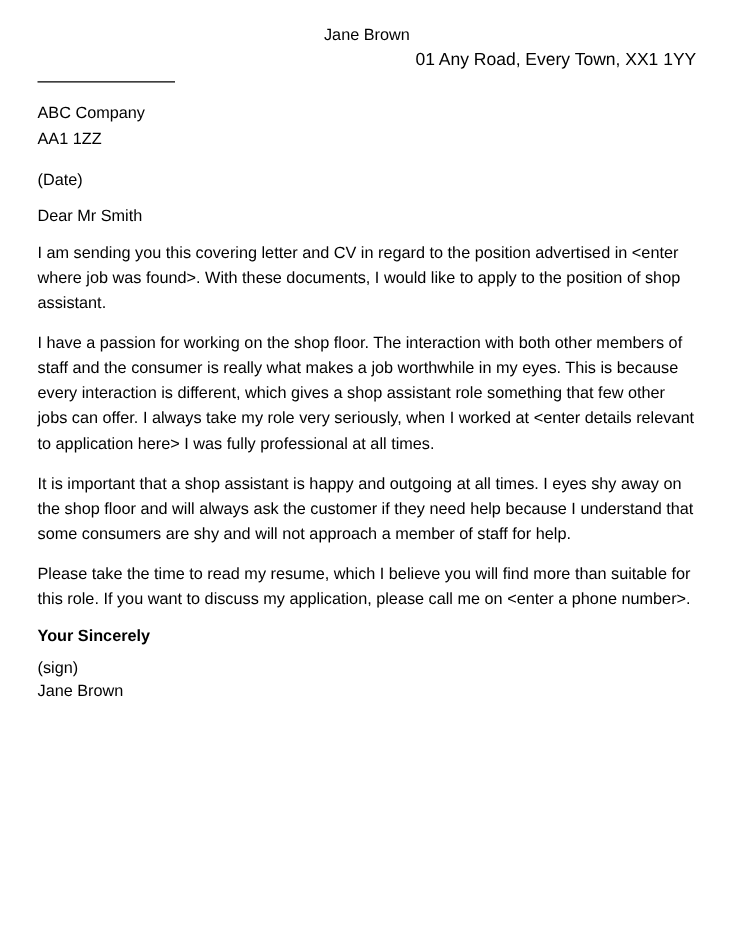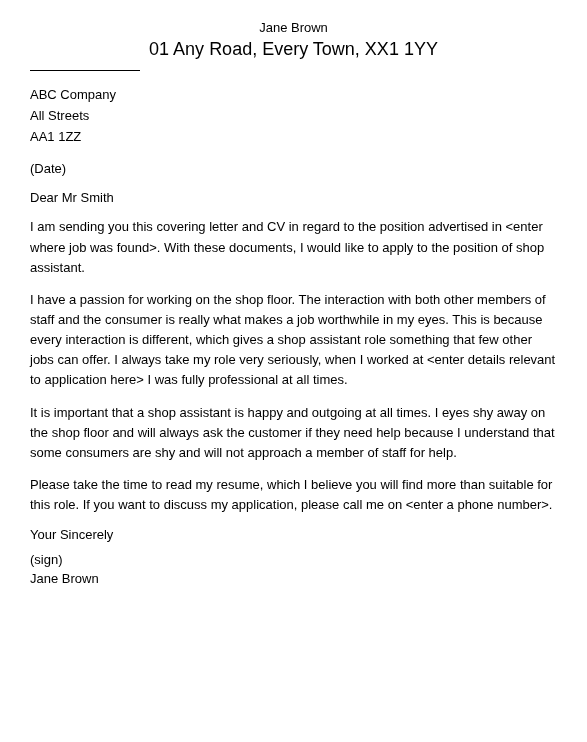--- a/index.html
+++ b/index.html
@@ -22,22 +22,23 @@
       text-align: center;
       margin-bottom: 6px;
     }
 
     .header-name {
       font-size: 13px;
       margin-bottom: 4px;
     }
 
     .header-address {
-      font-size: 18px;
+      font-size: 14px;
       margin-bottom: 10px;
+      text-align: right;
     }
 
     .divider {
       border: none;
       border-top: 1px solid #000;
       width: 110px;
       margin: 8px 0 14px 0;
     }
 
     .recipient-block {
@@ -58,20 +59,21 @@
     }
 
     .paragraph {
       margin-bottom: 12px;
       line-height: 1.55;
       text-align: left;
     }
 
     .closing {
       margin-bottom: 10px;
+      font-weight: bold;
     }
 
     .sign {
     }
 
     .sender-name {
       margin-top: 4px;
     }
   </style>
 </head>
@@ -79,21 +81,20 @@
 
 <div class="header">
   <div class="header-name">Jane Brown</div>
   <div class="header-address">01 Any Road, Every Town, XX1 1YY</div>
 </div>
 
 <hr class="divider">
 
 <div class="recipient-block">
   <span class="recipient-line">ABC Company</span>
-  <span class="recipient-line">All Streets</span>
   <span class="recipient-line">AA1 1ZZ</span>
 </div>
 
 <div class="date-line">(Date)</div>
 
 <div class="salutation">Dear Mr Smith</div>
 
 <div class="paragraph">I am sending you this covering letter and CV in regard to the position advertised in &lt;enter where job was found&gt;. With these documents, I would like to apply to the position of shop assistant.</div>
 <div class="paragraph">I have a passion for working on the shop floor. The interaction with both other members of staff and the consumer is really what makes a job worthwhile in my eyes. This is because every interaction is different, which gives a shop assistant role something that few other jobs can offer. I always take my role very seriously, when I worked at &lt;enter details relevant to application here&gt; I was fully professional at all times.</div>
 <div class="paragraph">It is important that a shop assistant is happy and outgoing at all times. I eyes shy away on the shop floor and will always ask the customer if they need help because I understand that some consumers are shy and will not approach a member of staff for help.</div>

